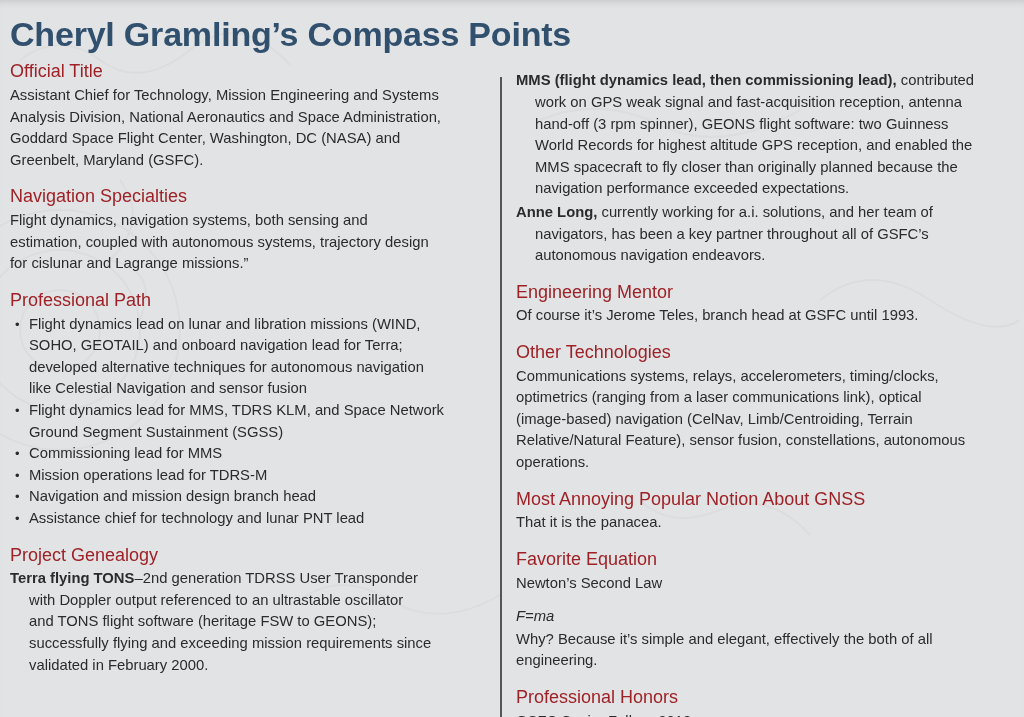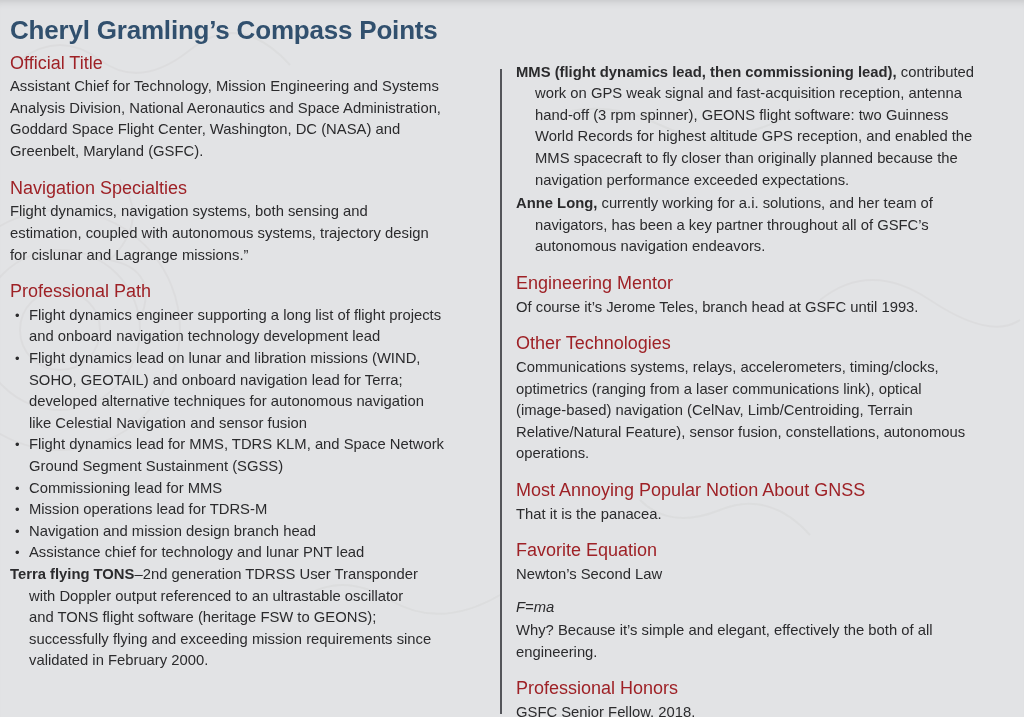--- a/index.html
+++ b/index.html
@@ -23,21 +23,21 @@
     padding: 10px 10px 0 10px;
     box-shadow: inset 0 8px 10px -8px rgba(0,0,0,0.18);
   }
   .bg-sketch {
     position: absolute;
     left: 0; top: 0;
     width: 1024px; height: 717px;
     pointer-events: none;
   }
   h1.title {
-    font-size: 26px;
+    font-size: 34px;
     line-height: 1.1;
     font-weight: bold;
     color: #31506e;
     margin: 6px 0 6px 0;
     letter-spacing: -0.2px;
     position: relative;
   }
   .columns {
     display: flex;
     align-items: stretch;
@@ -148,36 +148,35 @@
       <section>
         <h2 class="heading">Navigation Specialties</h2>
         <p class="body">Flight dynamics, navigation systems, both sensing and
 estimation, coupled with autonomous systems, trajectory design
 for cislunar and Lagrange missions.”</p>
       </section>
 
       <section>
         <h2 class="heading">Professional Path</h2>
         <ul class="bullets">
-            <li>Flight dynamics engineer supporting a long list of flight projects
-and onboard navigation technology development lead</li>
             <li>Flight dynamics lead on lunar and libration missions (WIND,
 SOHO, GEOTAIL) and onboard navigation lead for Terra;
 developed alternative techniques for autonomous navigation
 like Celestial Navigation and sensor fusion</li>
             <li>Flight dynamics lead for MMS, TDRS KLM, and Space Network
 Ground Segment Sustainment (SGSS)</li>
             <li>Commissioning lead for MMS</li>
             <li>Mission operations lead for TDRS-M</li>
             <li>Navigation and mission design branch head</li>
             <li>Assistance chief for technology and lunar PNT lead</li>
           </ul>
       </section>
 
       <section>
+        <h2 class="heading">Project Genealogy</h2>
         <p class="body hang"><span class="lead">Terra flying TONS</span><span>–2nd generation TDRSS User Transponder
 with Doppler output referenced to an ultrastable oscillator
 and TONS flight software (heritage FSW to GEONS);
 successfully flying and exceeding mission requirements since
 validated in February 2000.</span></p>
       </section>
 
     </div>
 
     <div class="divider"></div>

